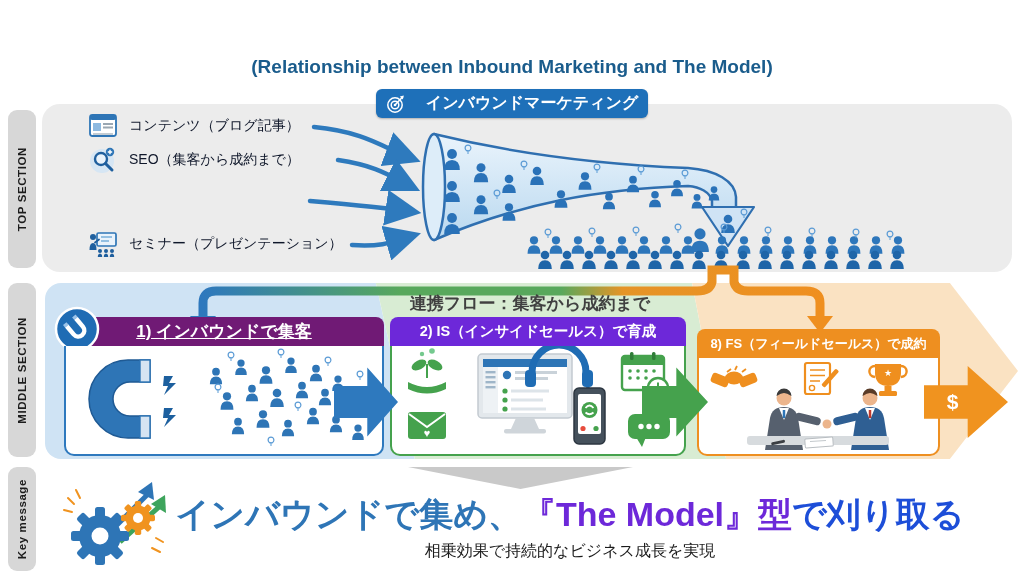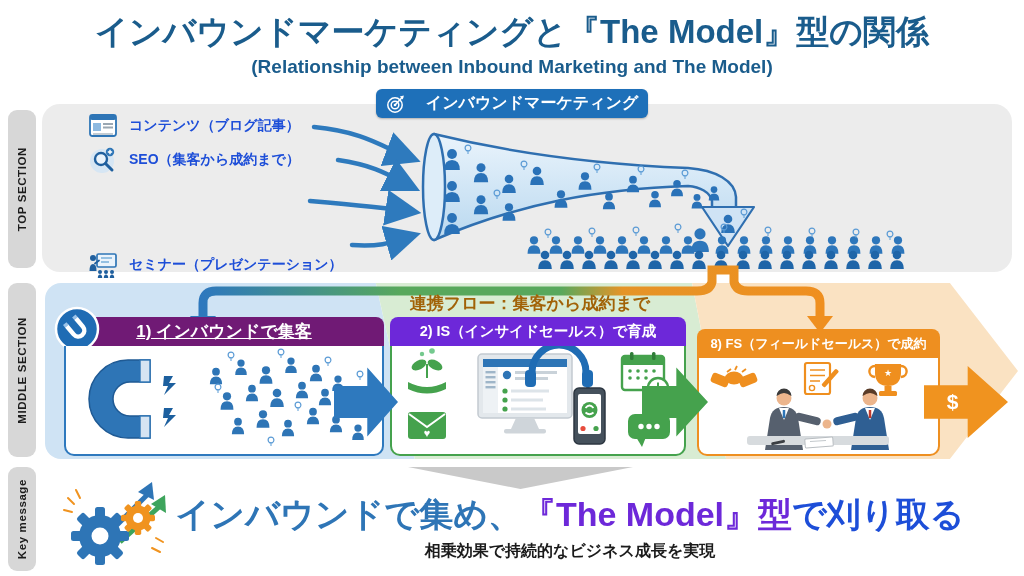--- a/index.html
+++ b/index.html
@@ -15,28 +15,28 @@
         align-items:center;justify-content:center;}
   .vtab span{writing-mode:vertical-rl;transform:rotate(180deg);font-weight:700;font-size:11.5px;
         color:#1c1c1c;letter-spacing:.6px;white-space:nowrap;}
   
   .panel{left:42px;top:104px;width:970px;height:168px;background:#ececec;border-radius:18px;}
   .badge{top:89px;left:376px;width:272px;height:29px;background:#1e70b9;border-radius:6px;
          display:flex;align-items:center;justify-content:center;gap:20px;
          box-shadow:0 1px 2px rgba(0,0,0,.25);}
   .badge span{color:#fff;font-weight:700;font-size:16px;}
   .chan{left:88px;height:32px;display:flex;align-items:center;gap:11px;}
-  .chan .lbl{font-size:14px;font-weight:700;color:#1d4ed8;white-space:nowrap;}
+  .chan .lbl{font-size:14px;font-weight:400;color:#0f172a;white-space:nowrap;}
   
   .strip{left:45px;top:283px;width:973px;height:176px;border-radius:16px;overflow:hidden;}
   .seg{position:absolute;top:0;left:0;width:100%;height:100%;}
   .seg.b{background:#cfe3f4;clip-path:polygon(0 0,34% 0,38% 100%,0 100%);}
   .seg.g{background:#d8ecd3;clip-path:polygon(34% 0,66.5% 0,70% 100%,38% 100%);}
   .seg.o{background:#fae2c2;clip-path:polygon(66.5% 0,93% 0,100% 50%,93% 100%,70% 100%);}
-  .flowlbl{left:390px;top:292px;width:280px;text-align:center;font-size:17px;font-weight:800;color:#a16207;}
+  .flowlbl{left:390px;top:292px;width:280px;text-align:center;font-size:17px;font-weight:800;color:#404040;}
   .stepbox{border-radius:9px;}
   .stepbox .hd{height:29px;border-radius:8px 8px 0 0;display:flex;align-items:center;
                justify-content:center;color:#fff;font-weight:700;}
   .stepbox .bd{position:absolute;left:0;right:0;top:29px;bottom:0;background:#fff;
                border-radius:0 0 10px 10px;overflow:hidden;}
   #box1{left:64px;top:317px;width:320px;height:139px;}
   #box1 .hd{background:#701a75;font-size:17px;text-decoration:underline;}
   #box1 .bd{border:2.5px solid #2e79be;border-top:none;}
   #box2{left:390px;top:317px;width:296px;height:139px;}
   #box2 .hd{background:#6d28d9;font-size:14.5px;}
@@ -50,30 +50,29 @@
   #arr23{left:642px;top:360px;width:66px;height:84px;background:#45a24d;z-index:6;}
   #arrS{left:924px;top:358px;width:84px;height:88px;background:#f0931f;z-index:6;}
   #arrS b{position:absolute;left:34%;top:50%;transform:translate(-50%,-50%);color:#fff;
           font-size:21px;font-weight:800;}
   
   .gtri{left:408px;top:467px;width:225px;height:22px;background:#c9c9c9;
         clip-path:polygon(0 0,100% 0,50% 100%);}
   .keymsg{left:150px;top:492px;width:840px;text-align:center;font-size:34px;font-weight:800;
           white-space:nowrap;}
   .keymsg .p1{color:#2e75b6;} .keymsg .p2{color:#6d28d9;margin-top:10px;} .keymsg .p3{color:#1d4ed8;margin-top:22px;}
-  .keysub{left:150px;top:541px;width:840px;text-align:center;font-size:16px;font-weight:700;color:#1b1b1b;}
+  .keysub{left:150px;top:541px;width:840px;text-align:center;font-size:16px;font-weight:400;color:#1b1b1b;}
   svg{display:block;}
   .deco{pointer-events:none;}
 </style>
 </head>
 <body>
 
 <div id="stage">
 
-  <div class="abs title">インバウンドマーケティングと『The Model』型の関係</div>
   <div class="abs subtitle">(Relationship between Inbound Marketing and The Model)</div>
 
   <div class="abs vtab" style="top:110px;height:158px;">
     <span>TOP SECTION</span>
   </div>
   <div class="abs vtab" style="top:283px;height:174px;">
     <span>MIDDLE SECTION</span>
   </div>
   <div class="abs vtab" style="top:467px;height:104px;">
     <span>Key message</span>
@@ -95,21 +94,21 @@
   <div class="abs chan" style="top:144px;">
     <svg width="30" height="28" viewBox="0 0 30 28">
       <circle cx="14" cy="15" r="12" fill="#d6e6f4"></circle>
       <circle cx="13" cy="13" r="6" fill="#eaf3fb" stroke="#1f5f9e" stroke-width="2.4"></circle>
       <line x1="17.5" y1="17.5" x2="24" y2="24" stroke="#1f5f9e" stroke-width="3" stroke-linecap="round"></line>
       <circle cx="22" cy="6" r="4.2" fill="#2e75b6"></circle>
       <path d="M22 3.8 v4.4 M19.8 6 h4.4" stroke="#fff" stroke-width="1.4"></path>
     </svg>
     <span class="lbl">SEO（集客から成約まで）</span>
   </div>
-  <div class="abs chan" style="top:228px;margin-top:21px;">
+  <div class="abs chan" style="top:228px;">
     <svg width="30" height="28" viewBox="0 0 30 28">
       <rect x="9" y="3" width="19" height="13" rx="1.5" fill="#eaf3fb" stroke="#2e75b6" stroke-width="1.7"></rect>
       <line x1="13" y1="7" x2="24" y2="7" stroke="#7fb3dc" stroke-width="1.6"></line>
       <line x1="13" y1="11" x2="21" y2="11" stroke="#7fb3dc" stroke-width="1.6"></line>
       <circle cx="5" cy="7" r="3" fill="#1f5f9e"></circle>
       <path d="M1.5 20 q0 -7 3.5 -7 q3.5 0 3.5 7 z" fill="#1f5f9e"></path>
       <line x1="7" y1="12.5" x2="11" y2="9.5" stroke="#1f5f9e" stroke-width="1.8" stroke-linecap="round"></line>
       <g fill="#1f5f9e">
         <circle cx="12" cy="21" r="2"></circle>
           <circle cx="18" cy="21" r="2"></circle>

